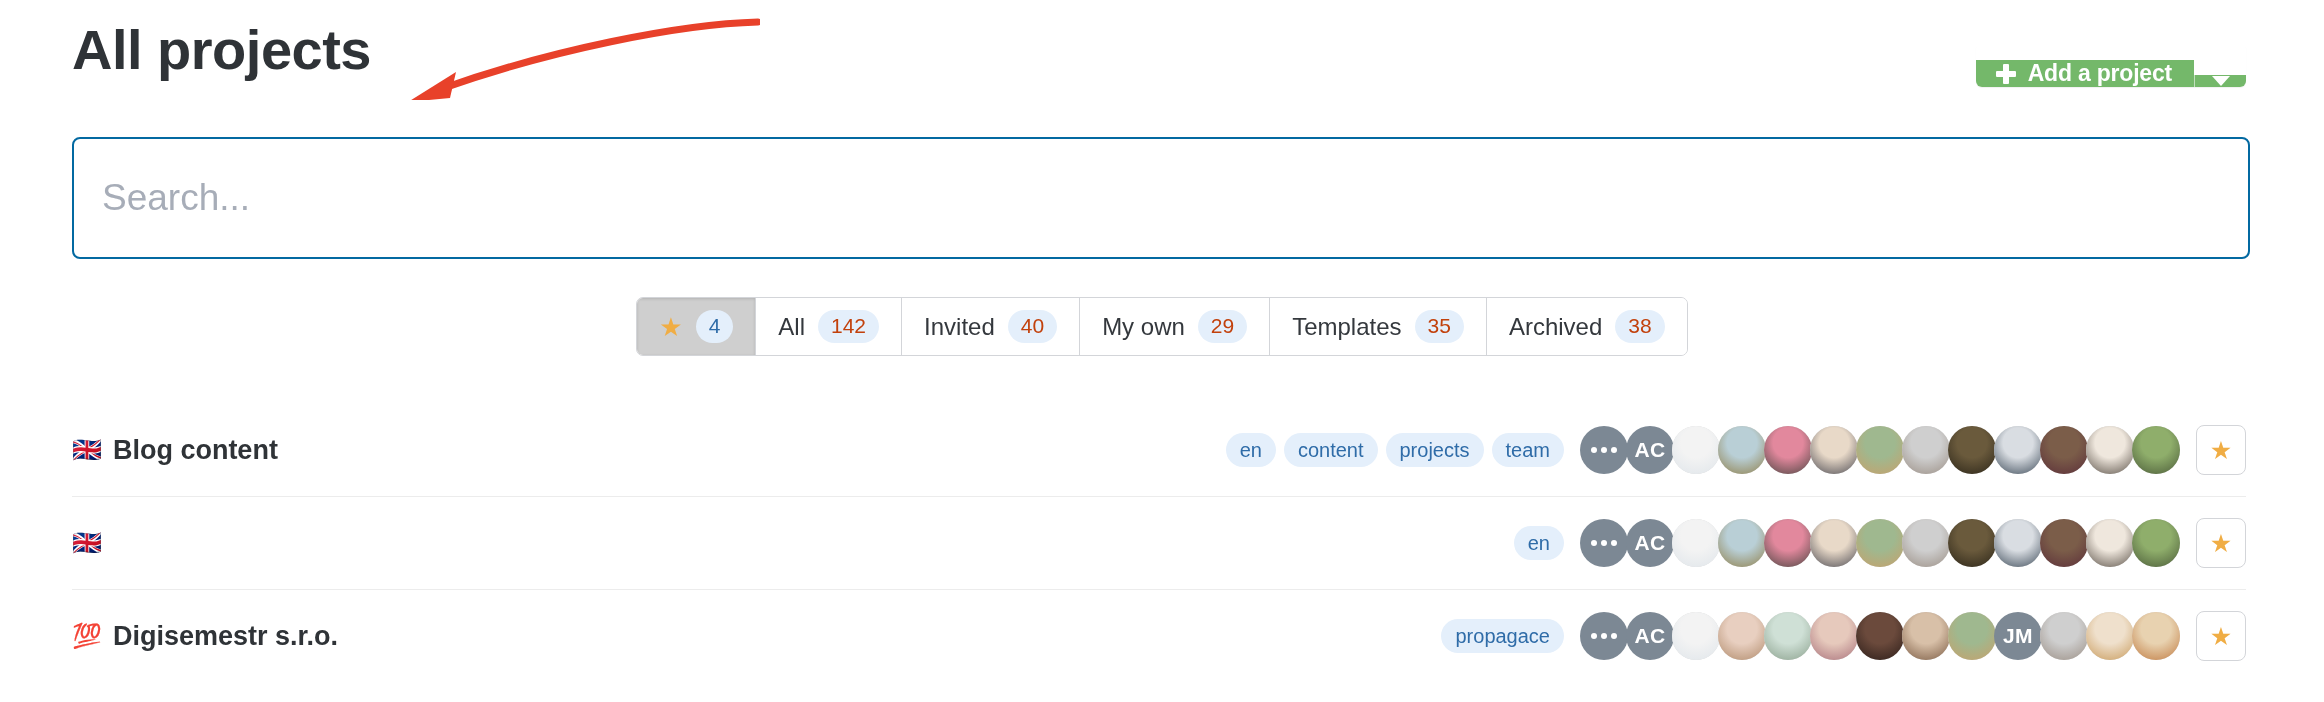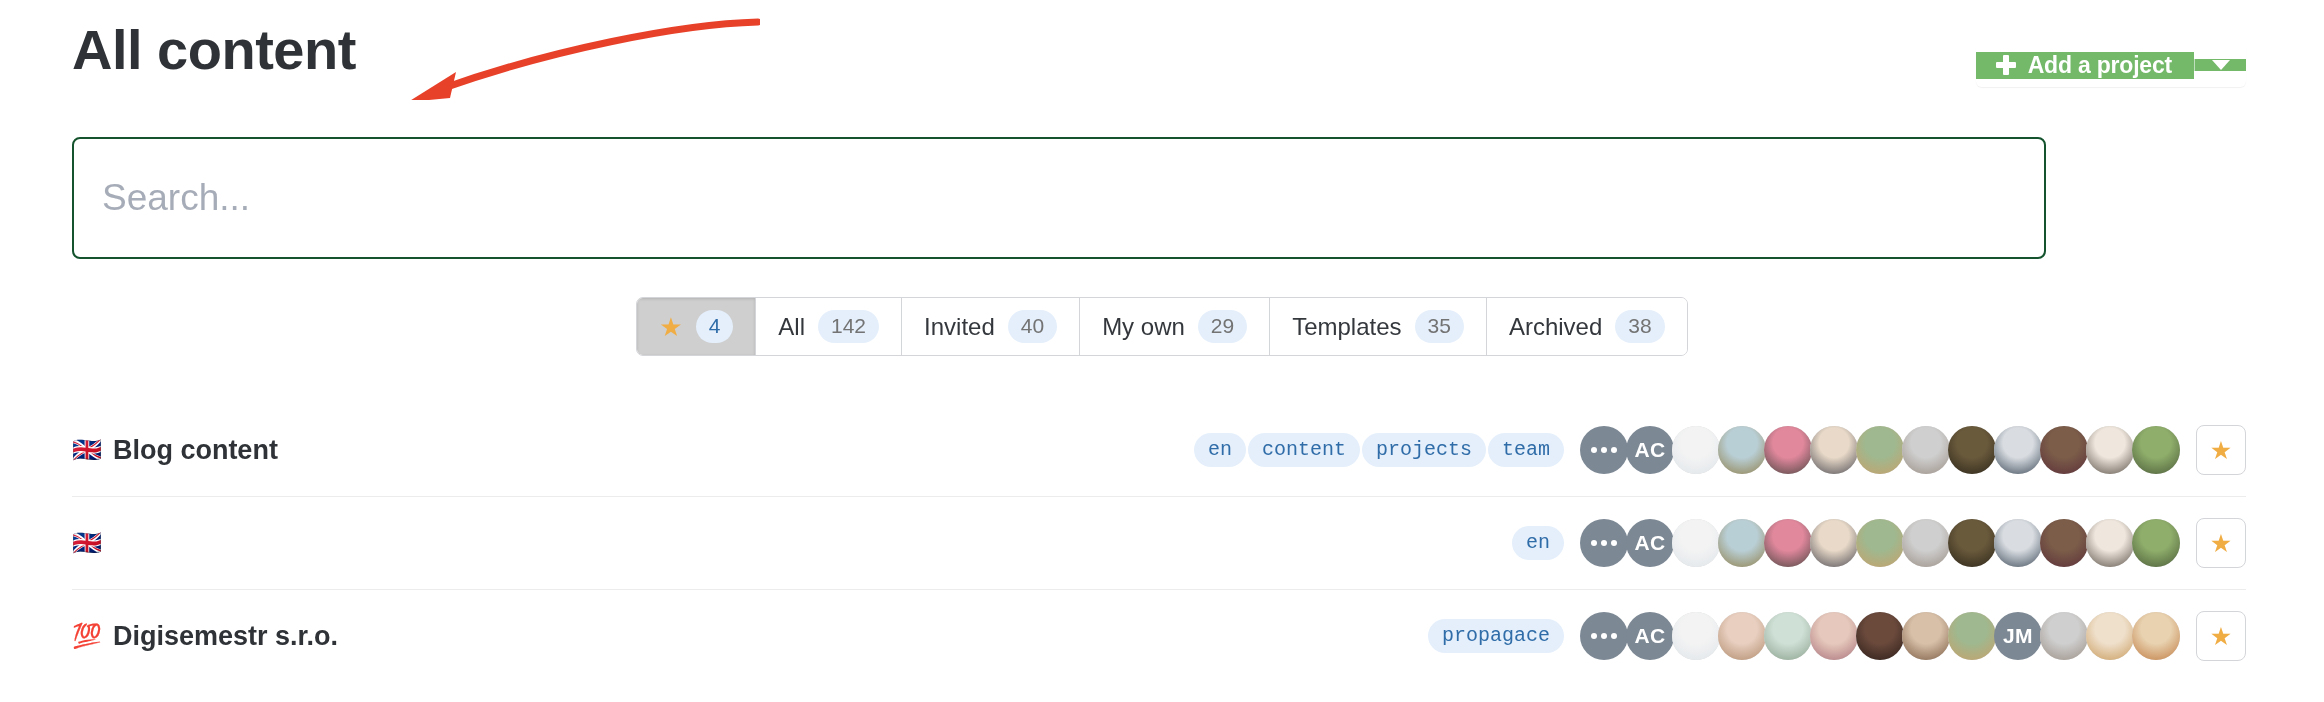--- a/index.html
+++ b/index.html
@@ -30,21 +30,21 @@
     letter-spacing: -0.5px;
     color: #2f3337;
     line-height: 1;
     margin: 0;
   }
   .add-project-group {
     position: absolute;
     right: 78px;
     top: 43px;
     display: flex;
-    align-items: center;
+    align-items: flex-end;
     height: 44px;
     border-radius: 6px;
     overflow: hidden;
     box-shadow: 0 1px 1px rgba(0,0,0,0.06);
   }
   .add-project-btn {
     background: #74b86a;
     color: #ffffff;
     border: none;
     display: flex;
@@ -97,24 +97,24 @@
     width: 380px;
     height: 90px;
     pointer-events: none;
   }
 
   
   .search-wrap {
     position: absolute;
     left: 72px;
     top: 137px;
-    width: 1974px;
+    width: 2178px;
     height: 122px;
     box-sizing: border-box;
-    border: 2px solid #14532d;
+    border: 2px solid #0369a1;
     border-radius: 8px;
     background: #ffffff;
     display: flex;
     align-items: center;
     justify-content: flex-end;
   }
   .search-input {
     border: none;
     outline: none;
     background: transparent;
@@ -159,21 +159,21 @@
     color: #34383d;
     white-space: nowrap;
   }
   .tab:last-child { border-right: none; }
   .tab.active {
     background: #cfcfcf;
     box-shadow: inset 0 1px 3px rgba(0,0,0,0.14);
   }
   .tab .count {
     background: #e4effb;
-    color: #737373;
+    color: #c2410c;
     border-radius: 20px;
     padding: 3px 13px;
     font-size: 21px;
     line-height: 1.25;
   }
   .tab.active .count {
     background: #e4effb;
     color: #2f6ca8;
   }
   .star-glyph {
@@ -211,23 +211,22 @@
   .project-emoji { font-size: 24px; line-height: 1; }
 
   .row-right {
     margin-left: auto;
     display: flex;
     align-items: center;
   }
   .tags {
     display: flex;
     align-items: center;
-    gap: 2px;
+    gap: 8px;
     margin-right: 18px;
-    font-family: Liberation Mono, monospace;
   }
   .tag {
     background: #e4effb;
     color: #2f6ca8;
     border-radius: 18px;
     padding: 5px 14px;
     font-size: 20px;
     line-height: 1.2;
     white-space: nowrap;
     cursor: pointer;
@@ -289,21 +288,21 @@
     justify-content: center;
     cursor: pointer;
     flex: 0 0 auto;
   }
   .star-btn .star-glyph { font-size: 25px; }
 </style>
 </head>
 <body>
 
 <div class="header">
-  <h1 class="page-title">All content</h1>
+  <h1 class="page-title">All projects</h1>
 
   <svg class="annotation-arrow" viewBox="0 0 380 90" xmlns="http://www.w3.org/2000/svg">
     <path d="M 378 12 C 300 14, 170 40, 58 80" stroke="#e8412a" stroke-width="7" fill="none" stroke-linecap="round"></path>
     <path d="M 28 92 L 76 62 L 70 88 Z" fill="#e8412a"></path>
   </svg>
 
   <div class="add-project-group">
     <button class="add-project-btn">
       <span class="plus-icon"></span>
       <span>Add a project</span>

